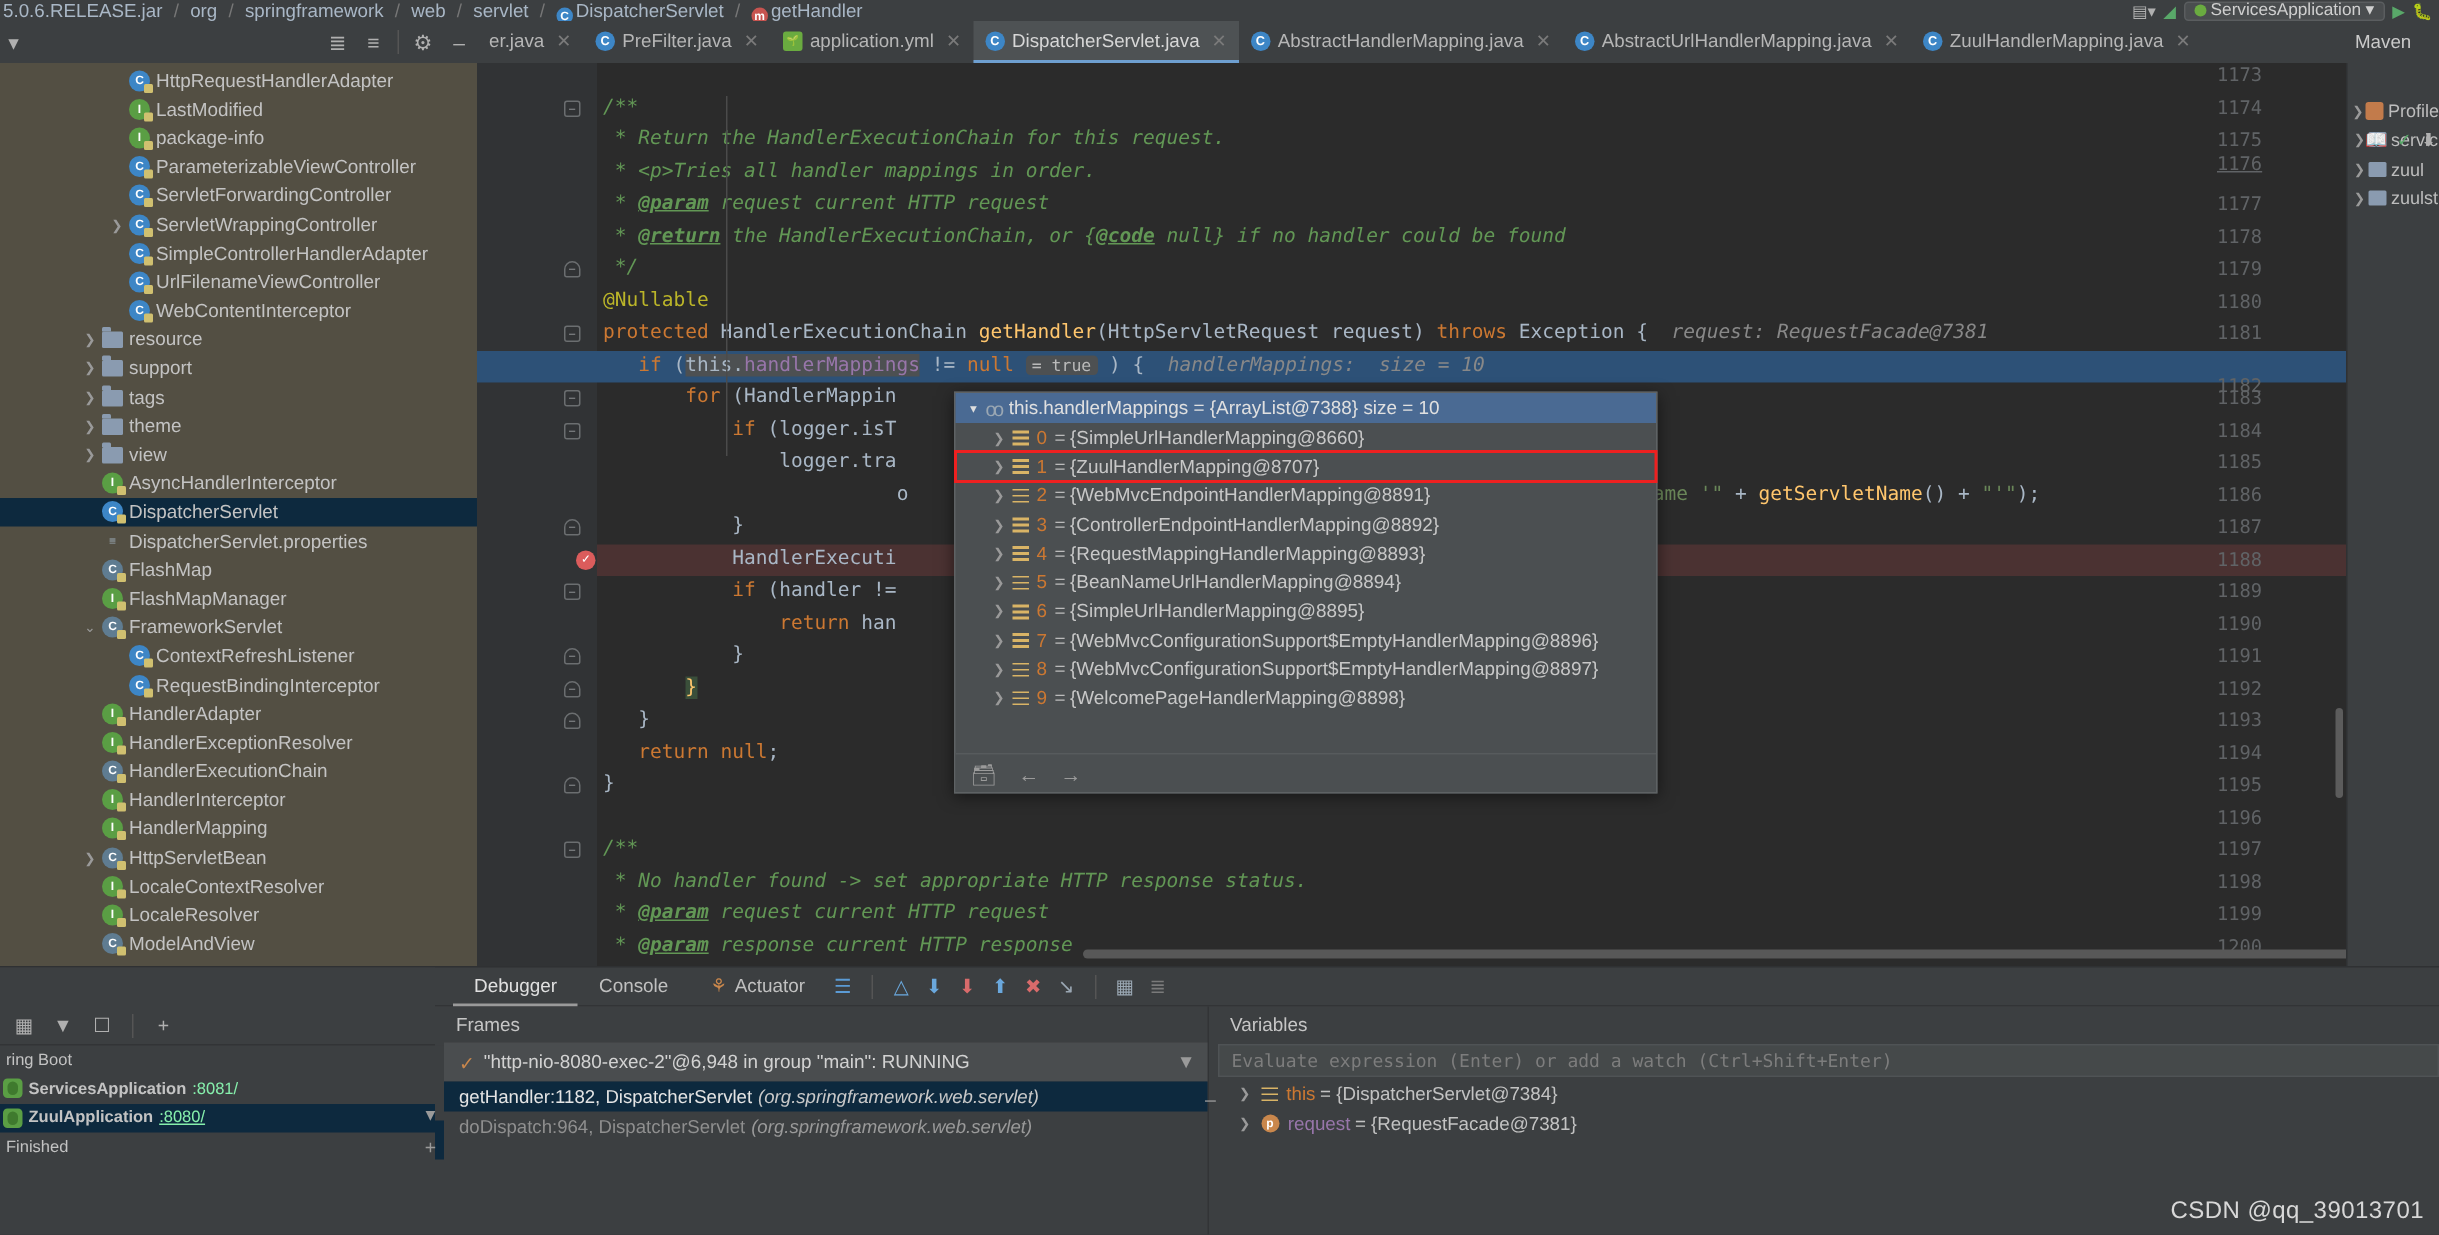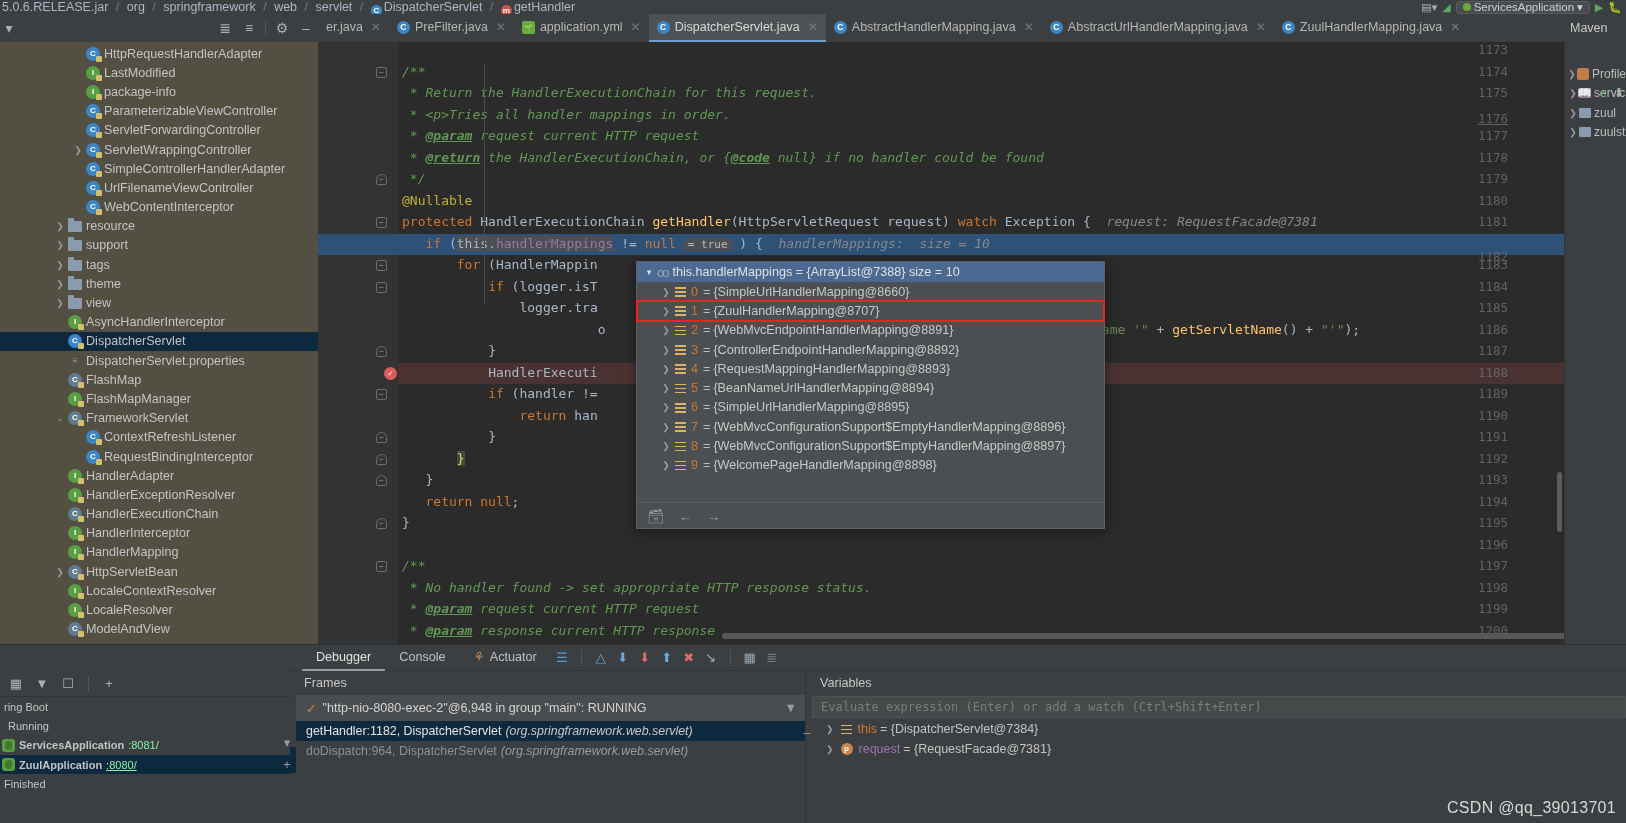--- a/index.html
+++ b/index.html
@@ -495,34 +495,34 @@
   <div class="editor">
     <div class="gutter"></div>
     <div id="editor-body">
         <div class="lineno" style="top: 0px;">1173</div>
         <div class="codeline" style="top: 0px; left: 84px;"></div>
         <div class="lineno" style="top: 21.5px;">1174</div>
         <div class="foldmark" style="top: 24.5px;">−</div>
         <div class="codeline" style="top: 21.5px; left: 84px;"><span class="cm">/**</span></div>
         <div class="lineno" style="top: 43px;">1175</div>
         <div class="codeline" style="top: 43px; left: 84px;"><span class="cm"> * Return the HandlerExecutionChain for this request.</span></div>
-        <div class="lineno" style="top: 69px; text-decoration: underline;">1176</div>
+        <div class="lineno" style="top: 59px; text-decoration: underline;">1176</div>
         <div class="codeline" style="top: 64.5px; left: 84px;"><span class="cm"> * &lt;p&gt;Tries all handler mappings in order.</span></div>
         <div class="lineno" style="top: 86px;">1177</div>
         <div class="codeline" style="top: 86px; left: 84px;"><span class="cm"> * <span class="cmtag">@param</span> request current HTTP request</span></div>
         <div class="lineno" style="top: 107.5px;">1178</div>
         <div class="codeline" style="top: 107.5px; left: 84px;"><span class="cm"> * <span class="cmtag">@return</span> the HandlerExecutionChain, or {<span class="cmtag">@code</span> null} if no handler could be found</span></div>
         <div class="lineno" style="top: 129px;">1179</div>
         <div class="foldmark" style="top: 132px; border-radius: 6px 6px 2px 2px;">−</div>
         <div class="codeline" style="top: 129px; left: 84px;"><span class="cm"> */</span></div>
         <div class="lineno" style="top: 150.5px;">1180</div>
         <div class="codeline" style="top: 150.5px; left: 84px;"><span class="an">@Nullable</span></div>
         <div class="lineno" style="top: 172px;">1181</div>
         <div class="foldmark" style="top: 175px;">−</div>
-        <div class="codeline" style="top: 172px; left: 84px;"><span class="k">protected</span> HandlerExecutionChain <span class="fn">getHandler</span>(HttpServletRequest request) <span class="k">watch</span> Exception {&nbsp;&nbsp;<span class="hint">request: RequestFacade@7381</span></div>
+        <div class="codeline" style="top: 172px; left: 84px;"><span class="k">protected</span> HandlerExecutionChain <span class="fn">getHandler</span>(HttpServletRequest request) <span class="k">throws</span> Exception {&nbsp;&nbsp;<span class="hint">request: RequestFacade@7381</span></div>
         <div class="hl-blue" style="top: 191.5px;"></div>
         <div class="lineno" style="top: 207px;">1182</div>
         <div class="codeline" style="top: 193.5px; left: 107.49px;"><span class="k">if</span> (<span class="sel-token">this.<span class="fld">handlerMappings</span></span> != <span class="k">null</span> <span class="valchip">= true</span> ) {&nbsp;&nbsp;<span class="hint">handlerMappings:  size = 10</span></div>
         <div class="lineno" style="top: 215px;">1183</div>
         <div class="foldmark" style="top: 218px;">−</div>
         <div class="codeline" style="top: 215px; left: 138.81px;"><span class="k">for</span> (HandlerMappin</div>
         <div class="lineno" style="top: 236.5px;">1184</div>
         <div class="foldmark" style="top: 239.5px;">−</div>
         <div class="codeline" style="top: 236.5px; left: 170.13px;"><span class="k">if</span> (logger.isT</div>
         <div class="lineno" style="top: 258px;">1185</div>
@@ -737,23 +737,20 @@
         <div class="rt-ico">▼</div>
         <div class="rt-ico">☐</div>
         <div class="lt-sep"></div>
         <div class="rt-ico">+</div>
       </div>
       <div style="position:absolute;left:0;top:52px;width:290px;">
         <div class="run-row">
           <span style="padding-left:2px">ring Boot</span>
         </div>
         <div class="run-row">
-          <span style="padding-left:6px">Running</span>
-        </div>
-        <div class="run-row">
           <span style="padding-left:4px" class="bug"></span>
           <b>ServicesApplication</b>
           <span class="link" style="margin-left:4px">:8081/</span>
         </div>
         <div class="run-row sel">
           <span style="padding-left:4px" class="bug"></span>
           <b>ZuulApplication</b>
           <span class="link u" style="margin-left:4px">:8080/</span>
         </div>
         <div class="run-row">

